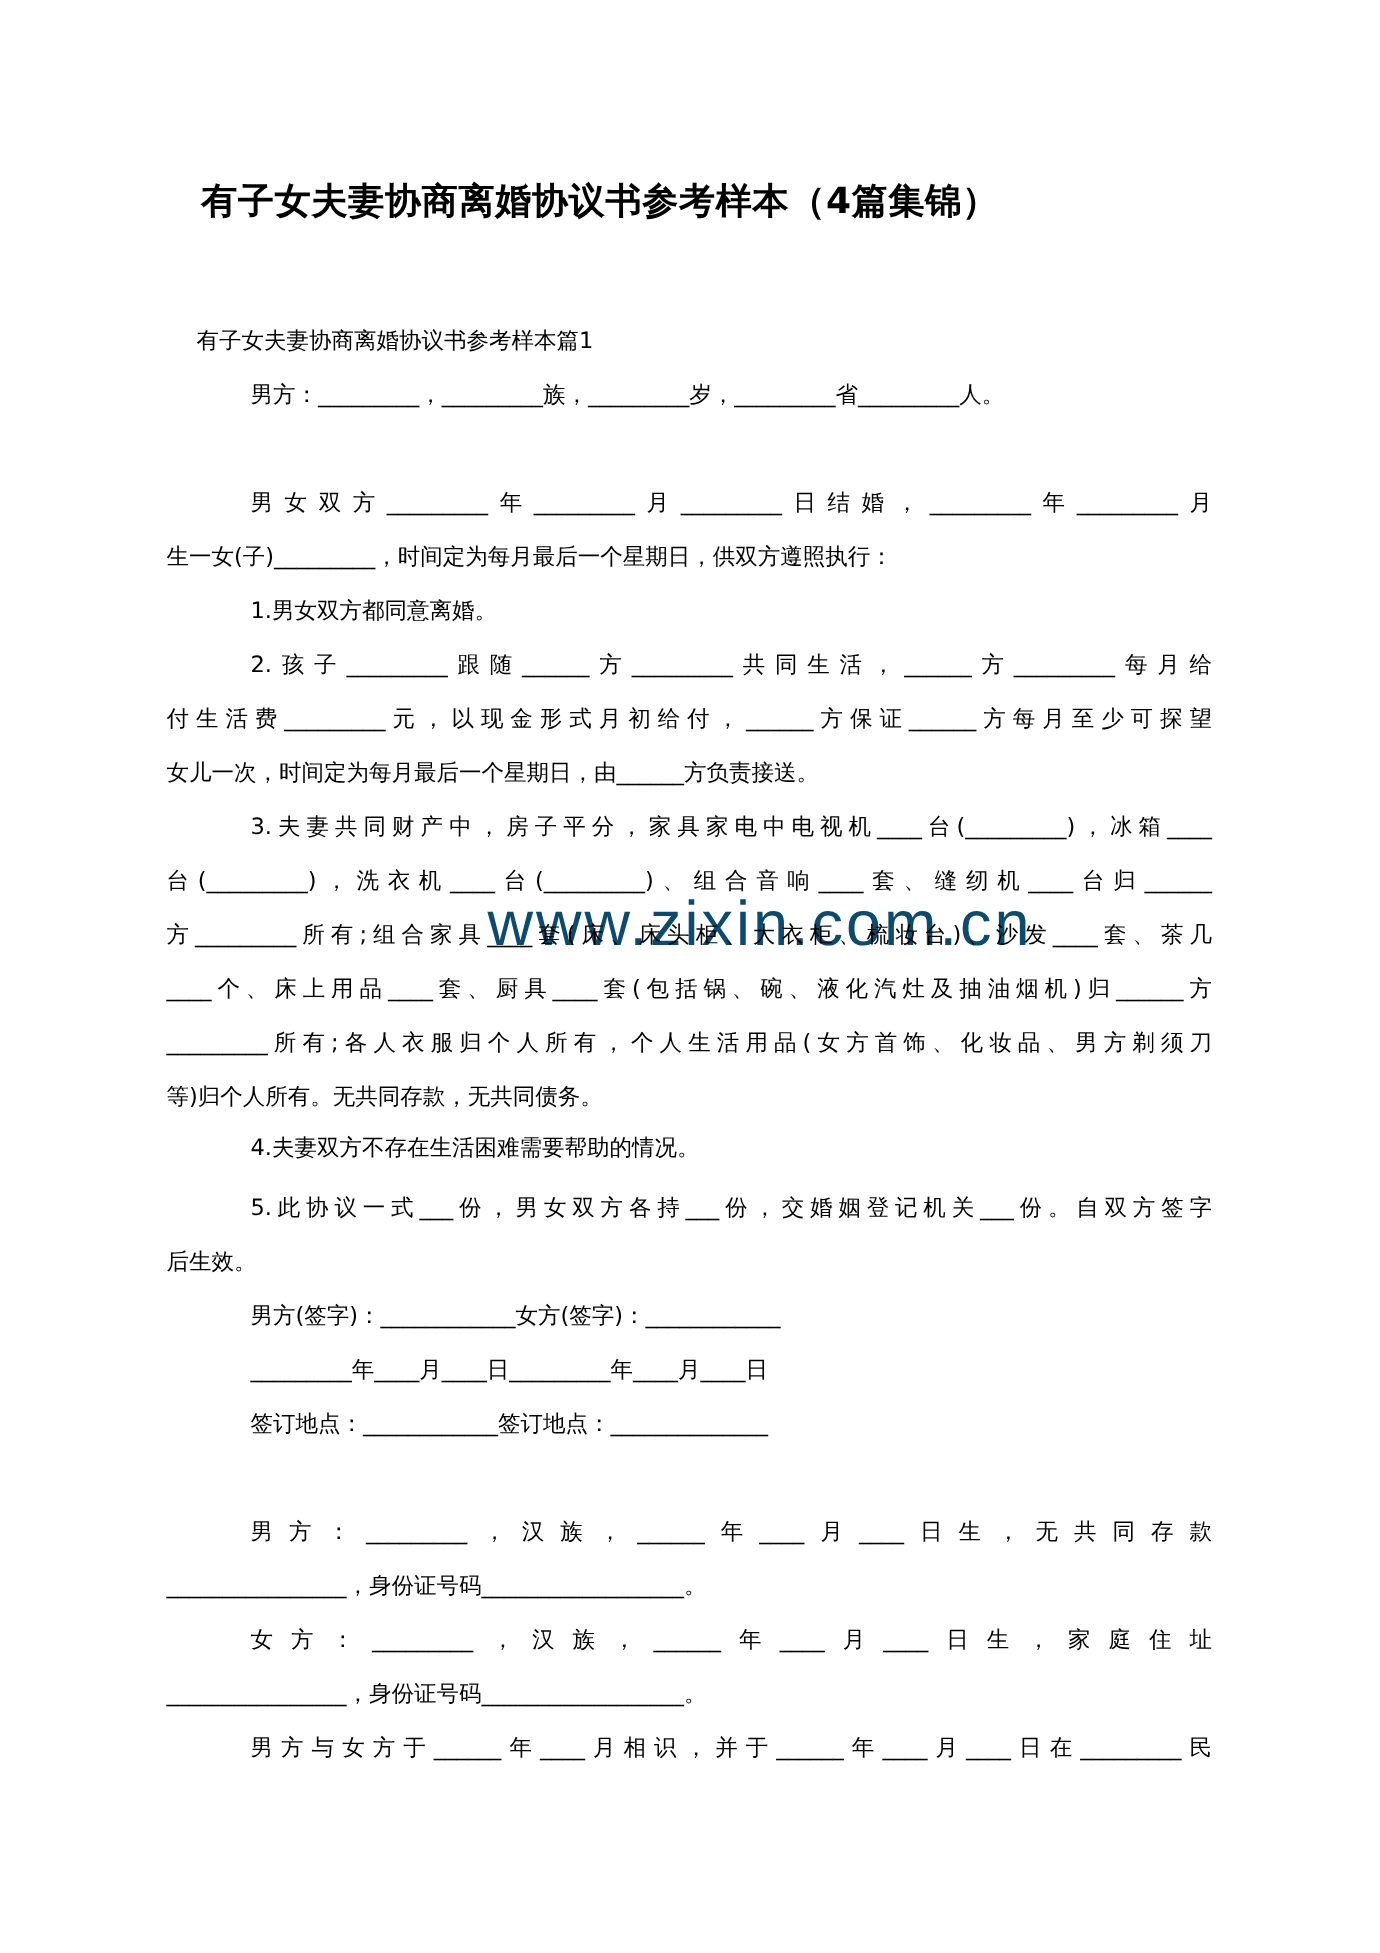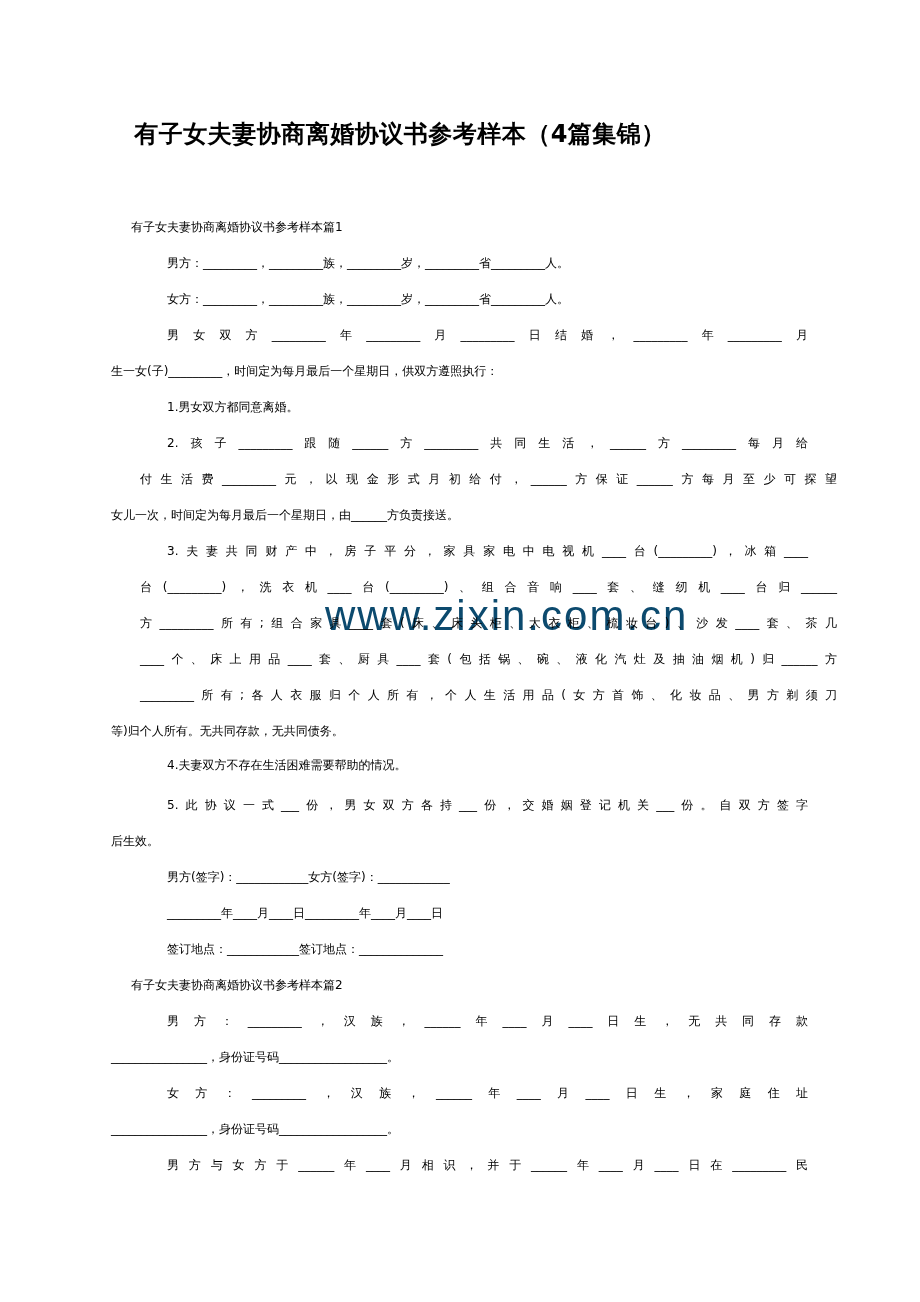--- a/index.html
+++ b/index.html
@@ -1,60 +1,58 @@
 <!DOCTYPE html>
 <html><head>
 <meta charset="utf-8">
 <style>
   html, body { margin: 0; padding: 0; background: #ffffff; }
   body { width: 920px; height: 1302px; position: relative; overflow: hidden;
          font-family: "DejaVu Sans", "Liberation Sans", sans-serif; color: #000; }
   .page { position: absolute; left: 0; top: 0; width: 920px; height: 1302px; }
   .title { position: absolute; top: 118px; left: 0; width: 800px; text-align: center;
            font-size: 24px; font-weight: bold; letter-spacing: 0.5px; }
-  .line { position: absolute; font-size: 12px; white-space: nowrap; line-height: 22px; }
+  .line { position: absolute; font-size: 15px; white-space: nowrap; line-height: 22px; }
   .indent-h { left: 131px; }
   .indent-p { left: 167px; }
   .flush { left: 111px; }
-  .just { width: 697px; text-align-last: justify; text-align: justify; margin-left: 29px; }
+  .just { width: 697px; text-align-last: justify; text-align: justify; }
   .just-indent { width: 641px; text-align-last: justify; text-align: justify; }
   .watermark { position: absolute; left: 300px; top: 592px; font-size: 42px;
                color: #0c4a6e; letter-spacing: 2px; z-index: 0; white-space: nowrap;
                font-family: "Liberation Sans", sans-serif; margin-left: 25px; }
   .line { z-index: 1; }
 </style>
 </head>
 <body>
 
 <div class="page">
   <div class="watermark">www.zixin.com.cn</div>
 
   <div class="title">有子女夫妻协商离婚协议书参考样本（4篇集锦）</div>
 
   <div class="line indent-h" style="top:216px">有子女夫妻协商离婚协议书参考样本篇1</div>
   <div class="line indent-p" style="top:252px">男方：_________，_________族，_________岁，_________省_________人。</div>
-  <div class="line indent-p" style="top:288px">女方：_________，_________族，_________岁，_________省_________人。</div>
   <div class="line indent-p just-indent" style="top:324px">男女双方_________年_________月_________日结婚，_________年_________月</div>
   <div class="line flush" style="top:360px">生一女(子)_________，时间定为每月最后一个星期日，供双方遵照执行：</div>
   <div class="line indent-p" style="top:396px">1.男女双方都同意离婚。</div>
   <div class="line indent-p just-indent" style="top:432px">2.孩子_________跟随______方_________共同生活，______方_________每月给</div>
   <div class="line flush just" style="top:468px">付生活费_________元，以现金形式月初给付，______方保证______方每月至少可探望</div>
   <div class="line flush" style="top:504px">女儿一次，时间定为每月最后一个星期日，由______方负责接送。</div>
   <div class="line indent-p just-indent" style="top:540px">3.夫妻共同财产中，房子平分，家具家电中电视机____台(_________)，冰箱____</div>
   <div class="line flush just" style="top:576px">台(_________)，洗衣机____台(_________)、组合音响____套、缝纫机____台归______</div>
   <div class="line flush just" style="top:648px">____个、床上用品____套、厨具____套(包括锅、碗、液化汽灶及抽油烟机)归______方</div>
   <div class="line flush just" style="top:612px">方_________所有;组合家具____套(床、床头柜、大衣柜、梳妆台)、沙发____套、茶几</div>
   <div class="line flush just" style="top:684px">_________所有;各人衣服归个人所有，个人生活用品(女方首饰、化妆品、男方剃须刀</div>
   <div class="line flush" style="top:720px">等)归个人所有。无共同存款，无共同债务。</div>
   <div class="line indent-p" style="top:754px">4.夫妻双方不存在生活困难需要帮助的情况。</div>
   <div class="line indent-p just-indent" style="top:794px">5.此协议一式___份，男女双方各持___份，交婚姻登记机关___份。自双方签字</div>
   <div class="line flush" style="top:830px">后生效。</div>
   <div class="line indent-p" style="top:866px">男方(签字)：____________女方(签字)：____________</div>
   <div class="line indent-p" style="top:902px">_________年____月____日_________年____月____日</div>
   <div class="line indent-p" style="top:938px">签订地点：____________签订地点：______________</div>
 
-  <div class="line indent-h" style="top:974px">有子女夫妻协商离婚协议书参考样本篇2</div>
   <div class="line indent-p just-indent" style="top:1010px">男方：_________，汉族，______年____月____日生，无共同存款</div>
   <div class="line flush" style="top:1046px">________________，身份证号码__________________。</div>
   <div class="line indent-p just-indent" style="top:1082px">女方：_________，汉族，______年____月____日生，家庭住址</div>
   <div class="line flush" style="top:1118px">________________，身份证号码__________________。</div>
   <div class="line indent-p just-indent" style="top:1154px">男方与女方于______年____月相识，并于______年____月____日在_________民</div>
 </div>
 
 </body></html>

